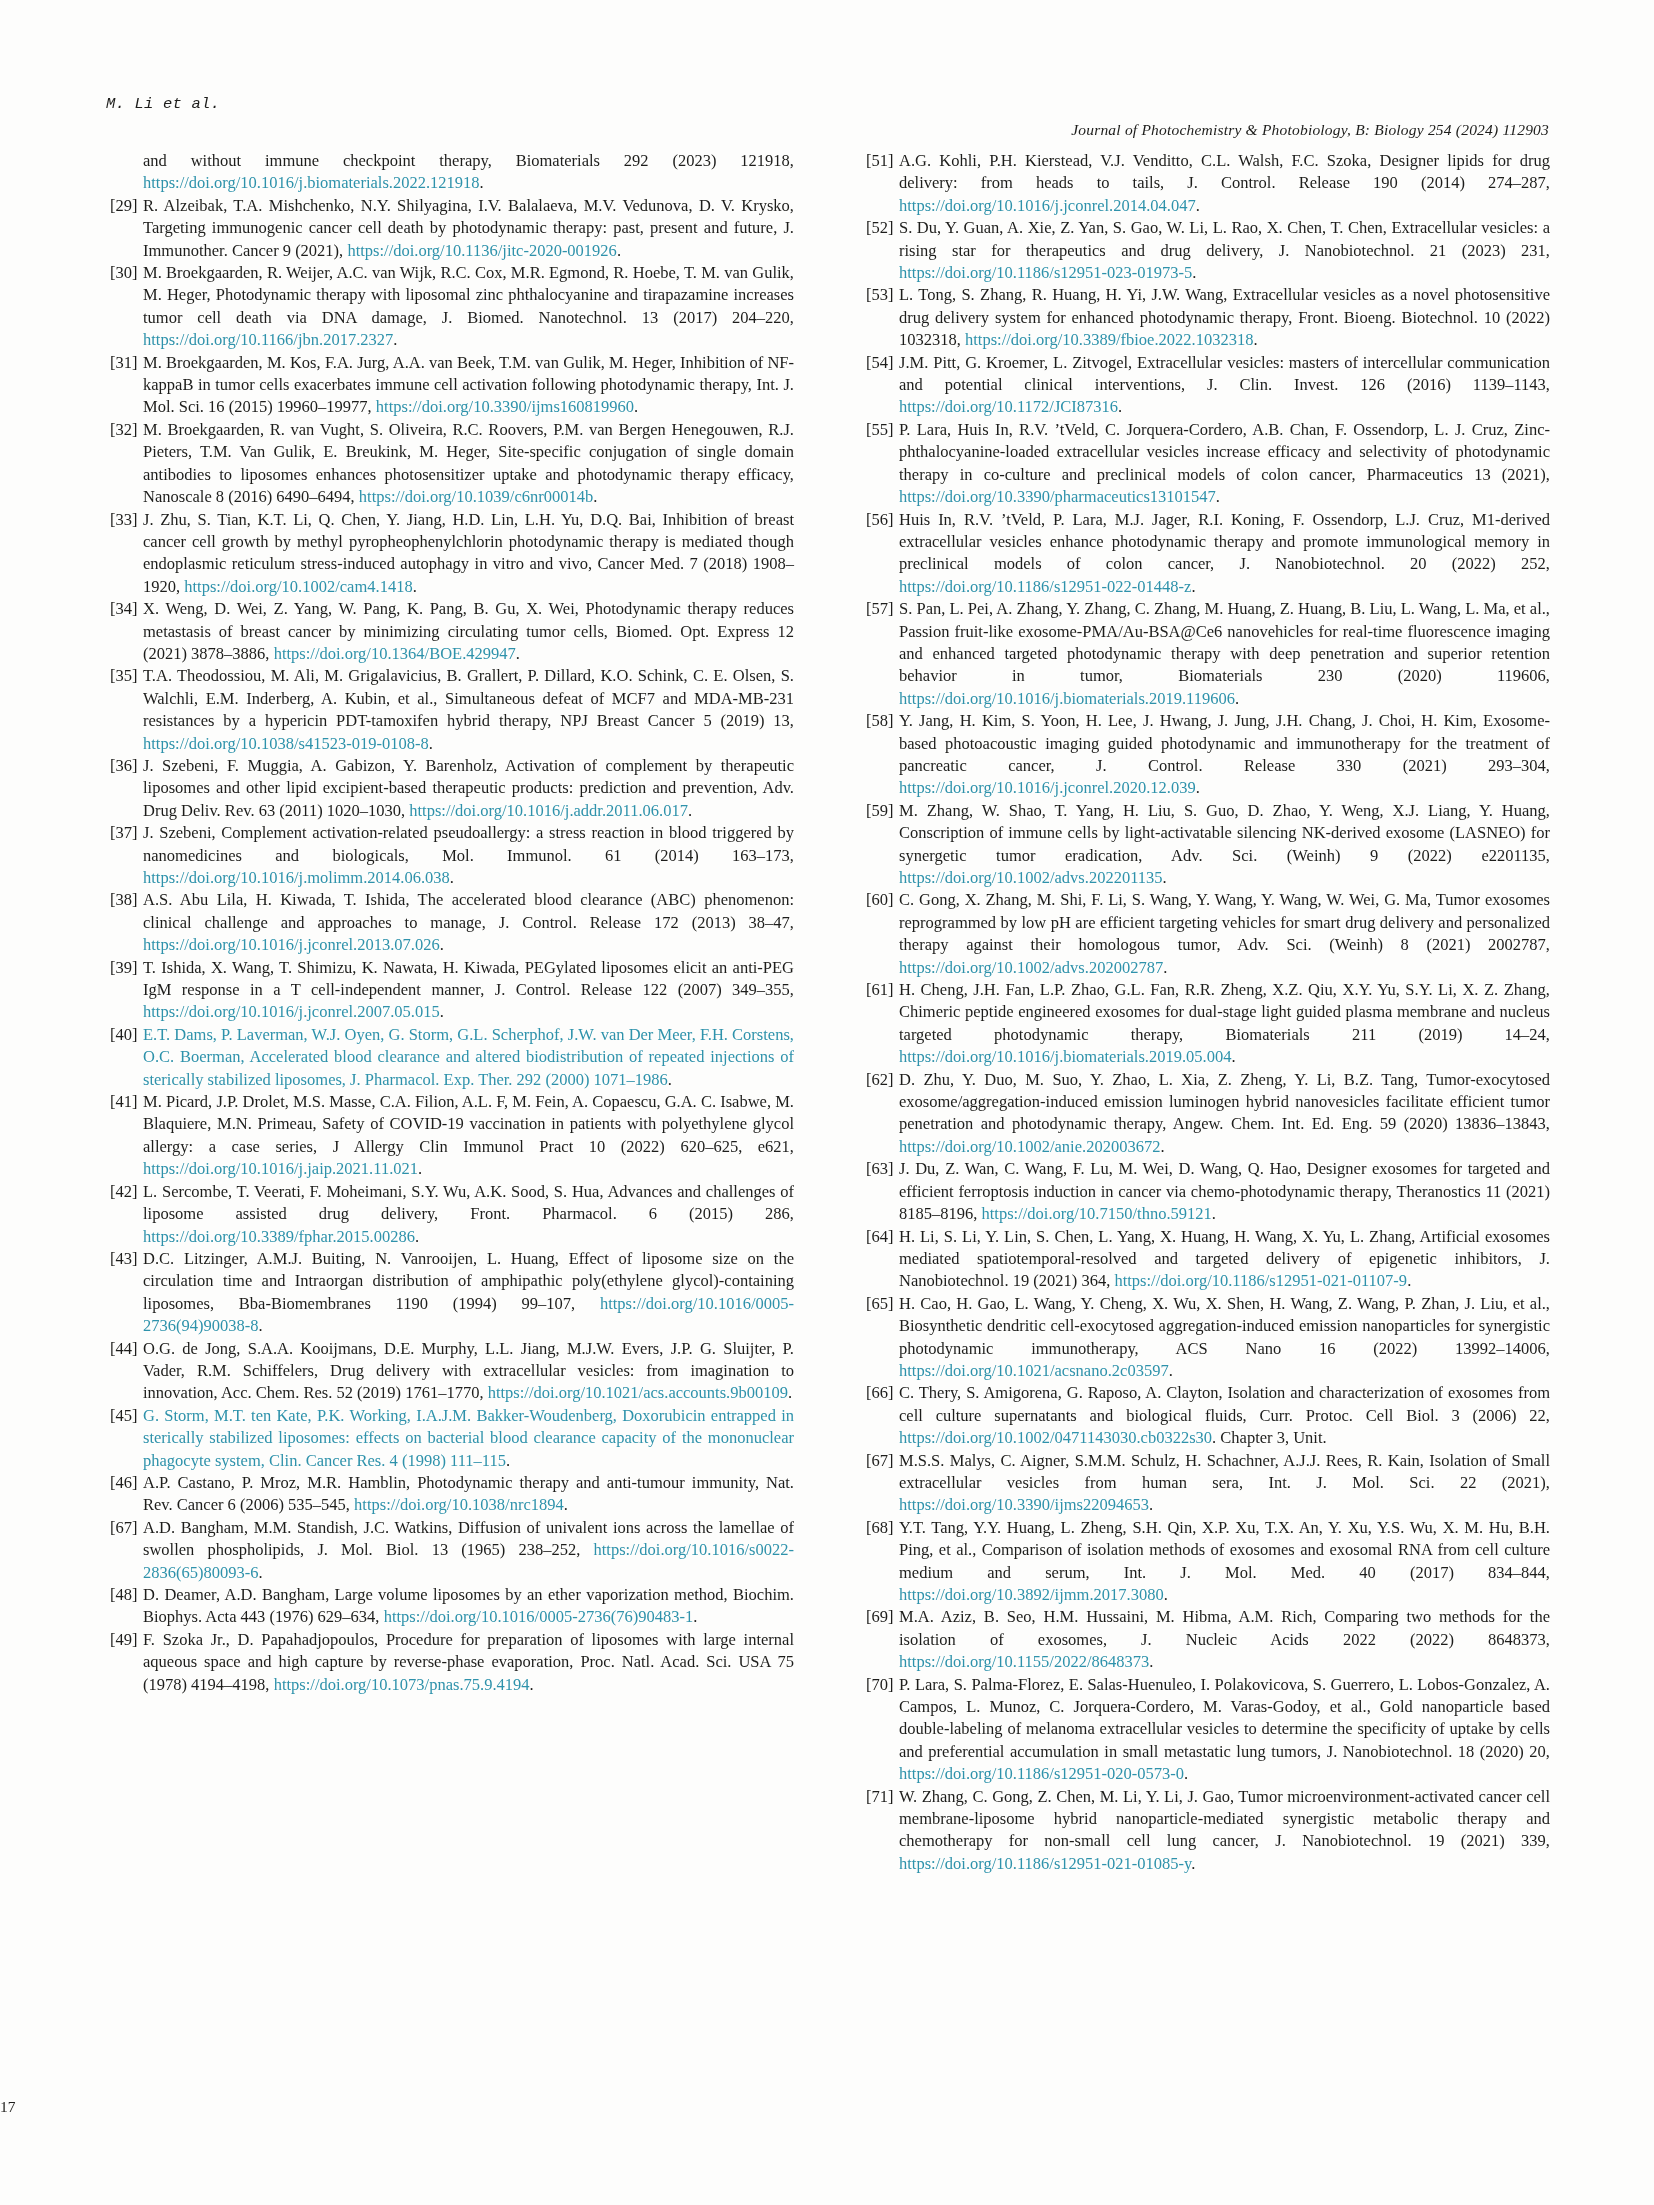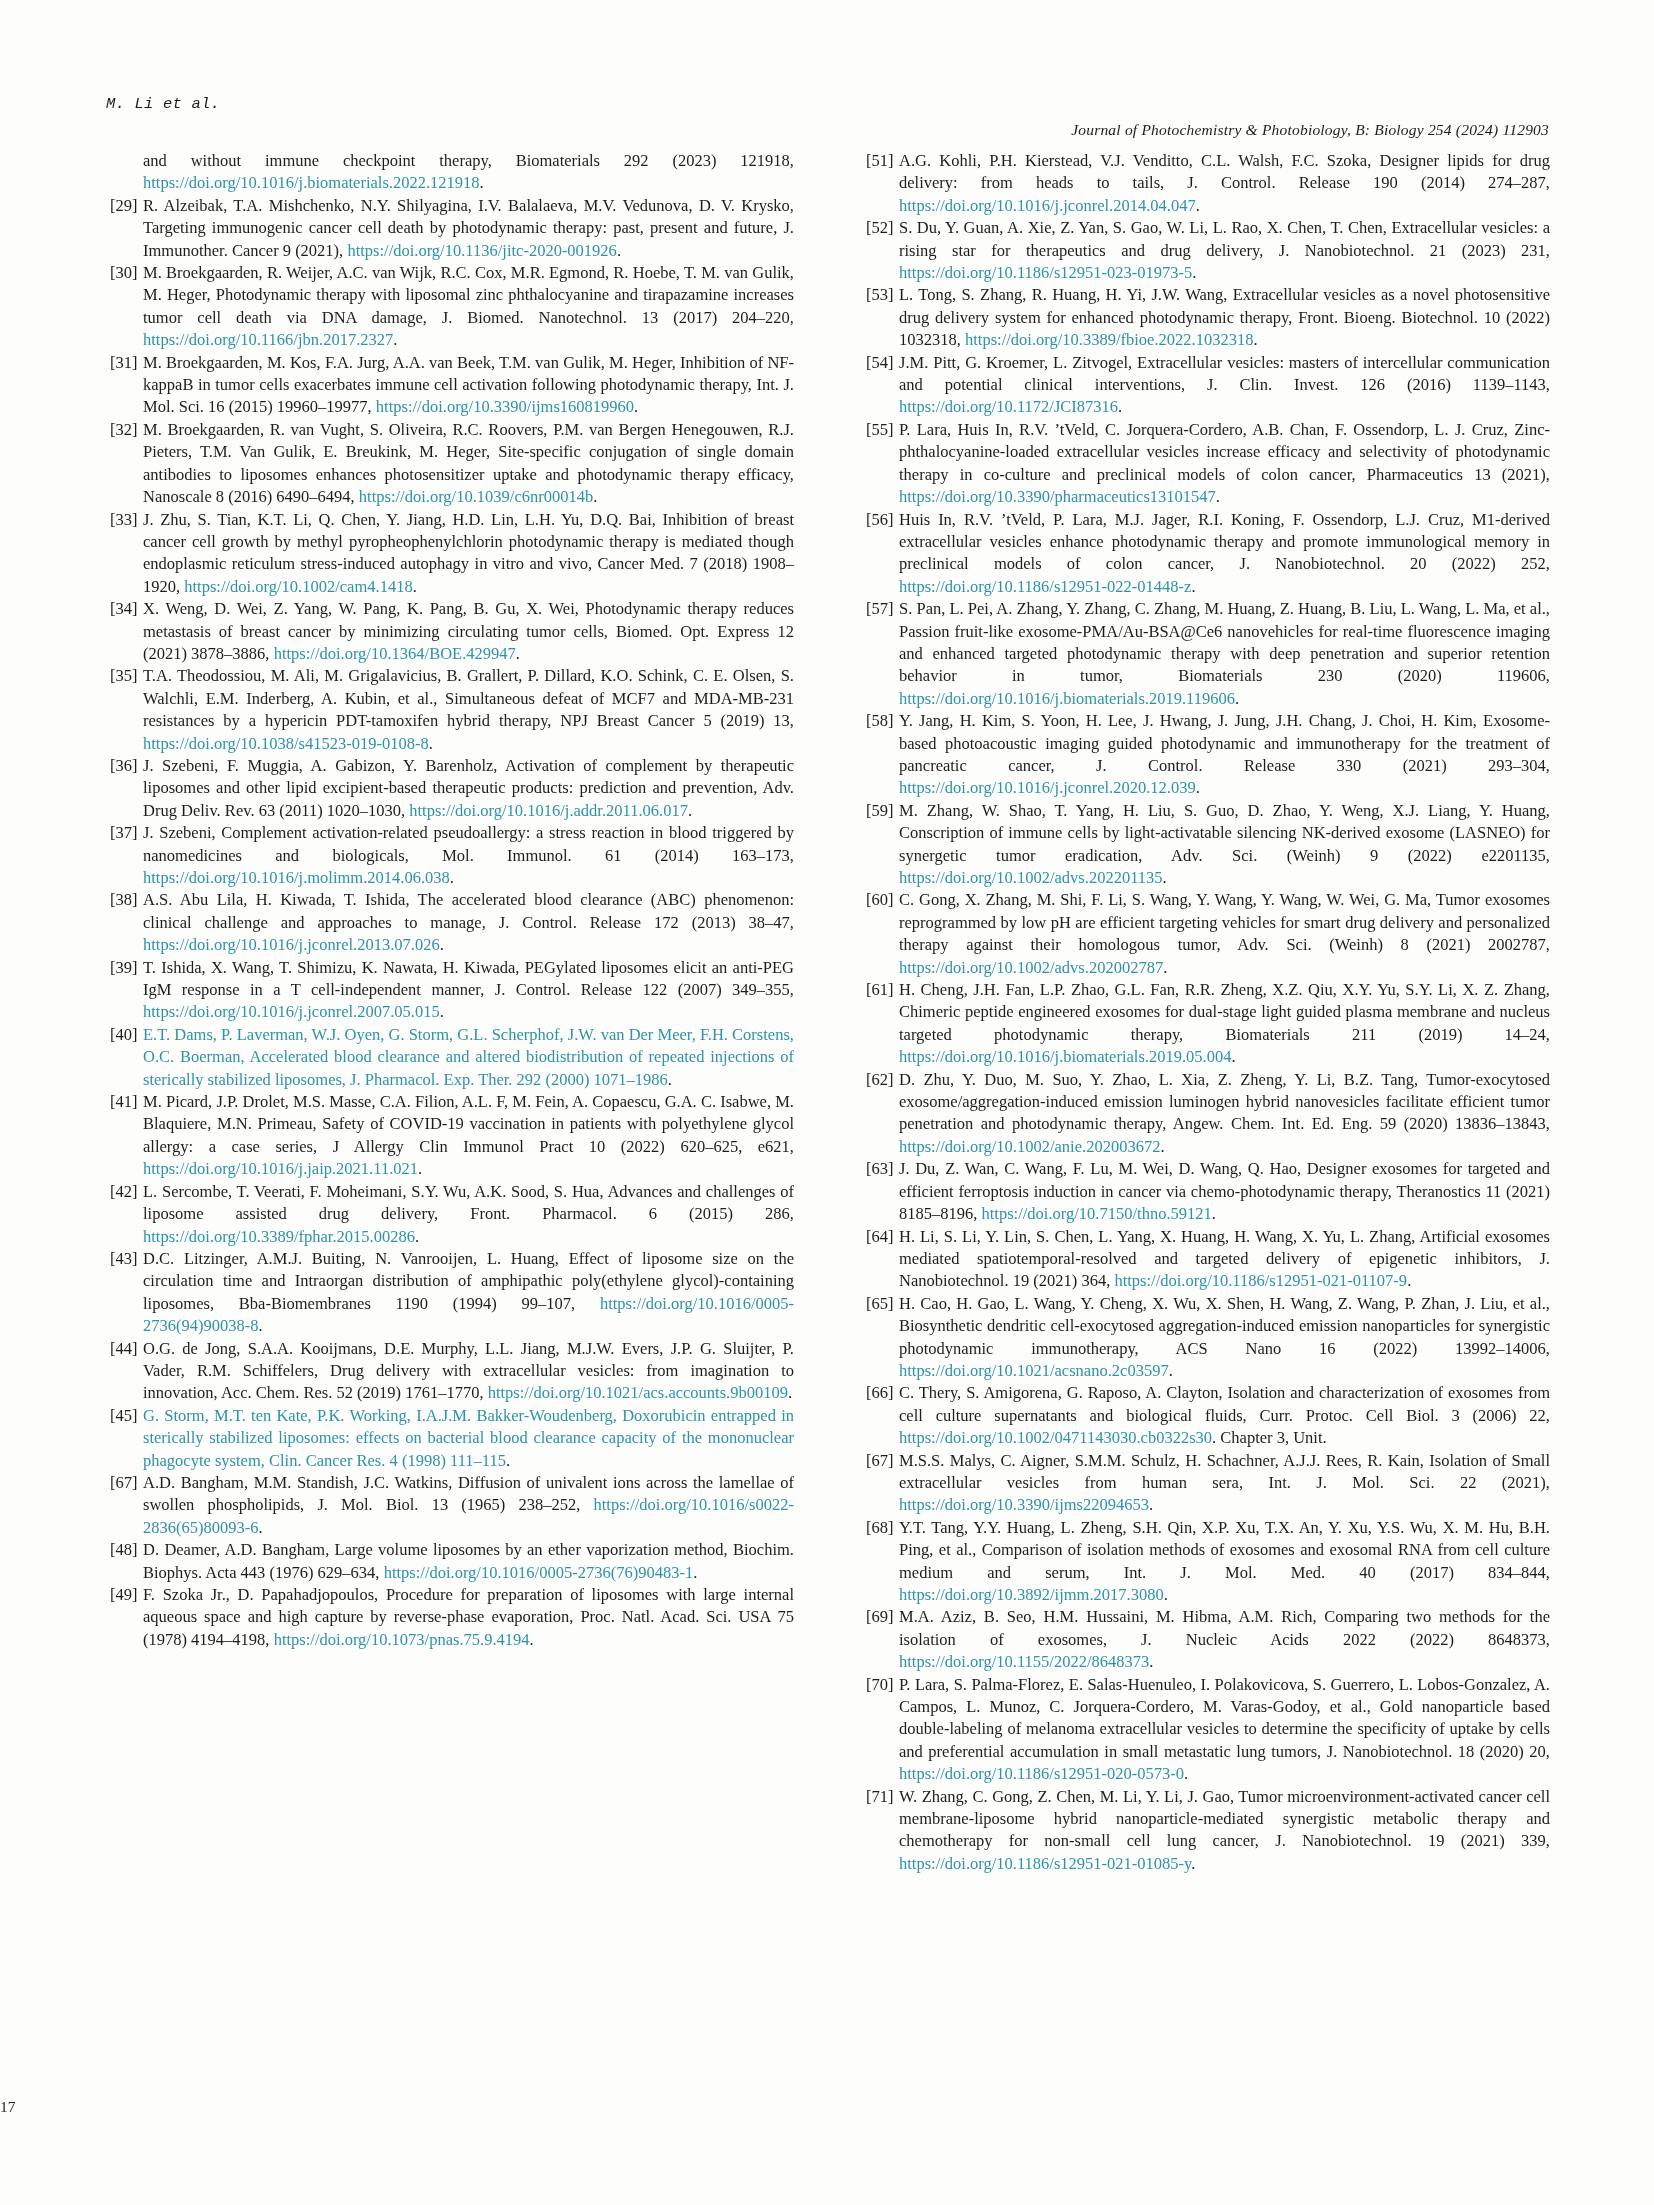--- a/index.html
+++ b/index.html
@@ -76,20 +76,21 @@
       <div class="ref"><span class="num">[36]</span><span>J. Szebeni, F. Muggia, A. Gabizon, Y. Barenholz, Activation of complement by therapeutic liposomes and other lipid excipient-based therapeutic products: prediction and prevention, Adv. Drug Deliv. Rev. 63 (2011) 1020–1030, </span><a class="ref-link">https://doi.org/10.1016/j.addr.2011.06.017</a><span>.</span></div>
       <div class="ref"><span class="num">[37]</span><span>J. Szebeni, Complement activation-related pseudoallergy: a stress reaction in blood triggered by nanomedicines and biologicals, Mol. Immunol. 61 (2014) 163–173, </span><a class="ref-link">https://doi.org/10.1016/j.molimm.2014.06.038</a><span>.</span></div>
       <div class="ref"><span class="num">[38]</span><span>A.S. Abu Lila, H. Kiwada, T. Ishida, The accelerated blood clearance (ABC) phenomenon: clinical challenge and approaches to manage, J. Control. Release 172 (2013) 38–47, </span><a class="ref-link">https://doi.org/10.1016/j.jconrel.2013.07.026</a><span>.</span></div>
       <div class="ref"><span class="num">[39]</span><span>T. Ishida, X. Wang, T. Shimizu, K. Nawata, H. Kiwada, PEGylated liposomes elicit an anti-PEG IgM response in a T cell-independent manner, J. Control. Release 122 (2007) 349–355, </span><a class="ref-link">https://doi.org/10.1016/j.jconrel.2007.05.015</a><span>.</span></div>
       <div class="ref"><span class="num">[40]</span><a class="ref-link">E.T. Dams, P. Laverman, W.J. Oyen, G. Storm, G.L. Scherphof, J.W. van Der Meer, F.H. Corstens, O.C. Boerman, Accelerated blood clearance and altered biodistribution of repeated injections of sterically stabilized liposomes, J. Pharmacol. Exp. Ther. 292 (2000) 1071–1986</a><span>.</span></div>
       <div class="ref"><span class="num">[41]</span><span>M. Picard, J.P. Drolet, M.S. Masse, C.A. Filion, A.L. F, M. Fein, A. Copaescu, G.A. C. Isabwe, M. Blaquiere, M.N. Primeau, Safety of COVID-19 vaccination in patients with polyethylene glycol allergy: a case series, J Allergy Clin Immunol Pract 10 (2022) 620–625, e621, </span><a class="ref-link">https://doi.org/10.1016/j.jaip.2021.11.021</a><span>.</span></div>
       <div class="ref"><span class="num">[42]</span><span>L. Sercombe, T. Veerati, F. Moheimani, S.Y. Wu, A.K. Sood, S. Hua, Advances and challenges of liposome assisted drug delivery, Front. Pharmacol. 6 (2015) 286, </span><a class="ref-link">https://doi.org/10.3389/fphar.2015.00286</a><span>.</span></div>
       <div class="ref"><span class="num">[43]</span><span>D.C. Litzinger, A.M.J. Buiting, N. Vanrooijen, L. Huang, Effect of liposome size on the circulation time and Intraorgan distribution of amphipathic poly(ethylene glycol)-containing liposomes, Bba-Biomembranes 1190 (1994) 99–107, </span><a class="ref-link">https://doi.org/10.1016/0005-2736(94)90038-8</a><span>.</span></div>
       <div class="ref"><span class="num">[44]</span><span>O.G. de Jong, S.A.A. Kooijmans, D.E. Murphy, L.L. Jiang, M.J.W. Evers, J.P. G. Sluijter, P. Vader, R.M. Schiffelers, Drug delivery with extracellular vesicles: from imagination to innovation, Acc. Chem. Res. 52 (2019) 1761–1770, </span><a class="ref-link">https://doi.org/10.1021/acs.accounts.9b00109</a><span>.</span></div>
       <div class="ref"><span class="num">[45]</span><a class="ref-link">G. Storm, M.T. ten Kate, P.K. Working, I.A.J.M. Bakker-Woudenberg, Doxorubicin entrapped in sterically stabilized liposomes: effects on bacterial blood clearance capacity of the mononuclear phagocyte system, Clin. Cancer Res. 4 (1998) 111–115</a><span>.</span></div>
+      <div class="ref"><span class="num">[46]</span><span>A.P. Castano, P. Mroz, M.R. Hamblin, Photodynamic therapy and anti-tumour immunity, Nat. Rev. Cancer 6 (2006) 535–545, </span><a class="ref-link">https://doi.org/10.1038/nrc1894</a><span>.</span></div>
       <div class="ref"><span class="num">[67]</span><span>A.D. Bangham, M.M. Standish, J.C. Watkins, Diffusion of univalent ions across the lamellae of swollen phospholipids, J. Mol. Biol. 13 (1965) 238–252, </span><a class="ref-link">https://doi.org/10.1016/s0022-2836(65)80093-6</a><span>.</span></div>
       <div class="ref"><span class="num">[48]</span><span>D. Deamer, A.D. Bangham, Large volume liposomes by an ether vaporization method, Biochim. Biophys. Acta 443 (1976) 629–634, </span><a class="ref-link">https://doi.org/10.1016/0005-2736(76)90483-1</a><span>.</span></div>
       <div class="ref"><span class="num">[49]</span><span>F. Szoka Jr., D. Papahadjopoulos, Procedure for preparation of liposomes with large internal aqueous space and high capture by reverse-phase evaporation, Proc. Natl. Acad. Sci. USA 75 (1978) 4194–4198, </span><a class="ref-link">https://doi.org/10.1073/pnas.75.9.4194</a><span>.</span></div>
     </div>
 
   <div class="col col-right" id="col-right">
       <div class="ref"><span class="num">[51]</span><span>A.G. Kohli, P.H. Kierstead, V.J. Venditto, C.L. Walsh, F.C. Szoka, Designer lipids for drug delivery: from heads to tails, J. Control. Release 190 (2014) 274–287, </span><a class="ref-link">https://doi.org/10.1016/j.jconrel.2014.04.047</a><span>.</span></div>
       <div class="ref"><span class="num">[52]</span><span>S. Du, Y. Guan, A. Xie, Z. Yan, S. Gao, W. Li, L. Rao, X. Chen, T. Chen, Extracellular vesicles: a rising star for therapeutics and drug delivery, J. Nanobiotechnol. 21 (2023) 231, </span><a class="ref-link">https://doi.org/10.1186/s12951-023-01973-5</a><span>.</span></div>
       <div class="ref"><span class="num">[53]</span><span>L. Tong, S. Zhang, R. Huang, H. Yi, J.W. Wang, Extracellular vesicles as a novel photosensitive drug delivery system for enhanced photodynamic therapy, Front. Bioeng. Biotechnol. 10 (2022) 1032318, </span><a class="ref-link">https://doi.org/10.3389/fbioe.2022.1032318</a><span>.</span></div>
       <div class="ref"><span class="num">[54]</span><span>J.M. Pitt, G. Kroemer, L. Zitvogel, Extracellular vesicles: masters of intercellular communication and potential clinical interventions, J. Clin. Invest. 126 (2016) 1139–1143, </span><a class="ref-link">https://doi.org/10.1172/JCI87316</a><span>.</span></div>

